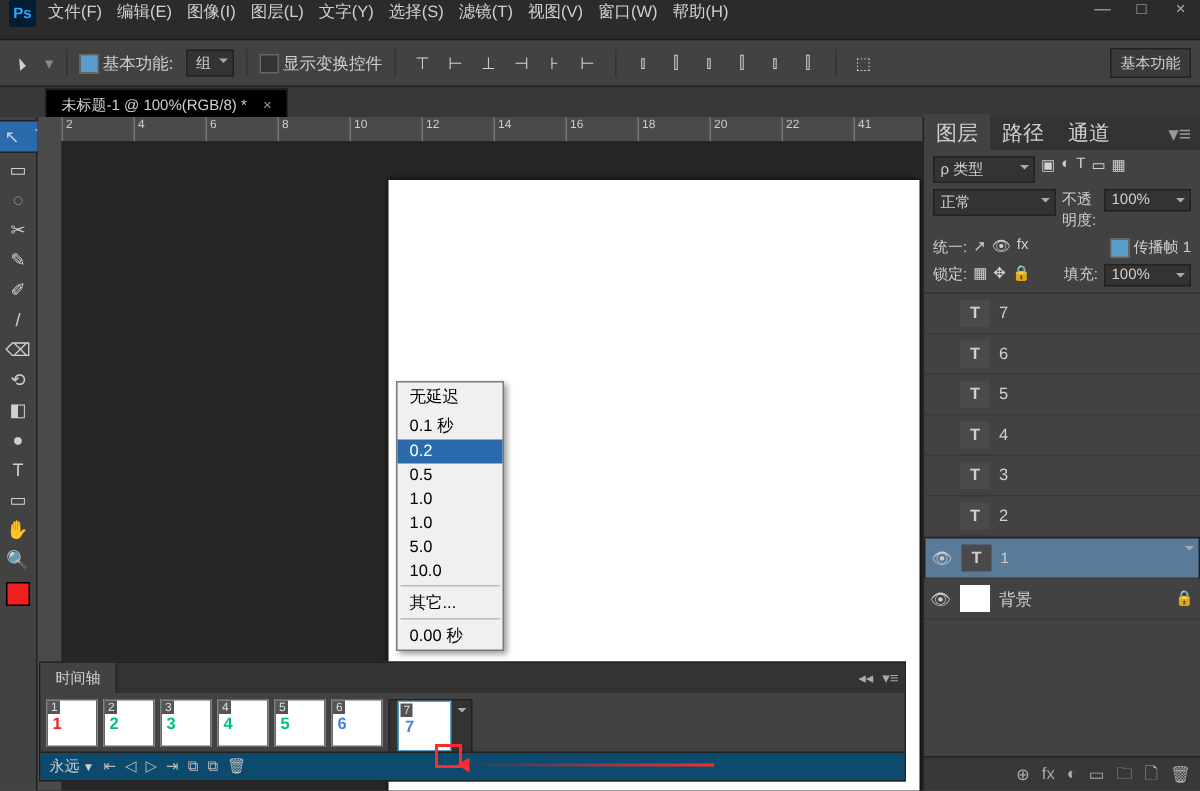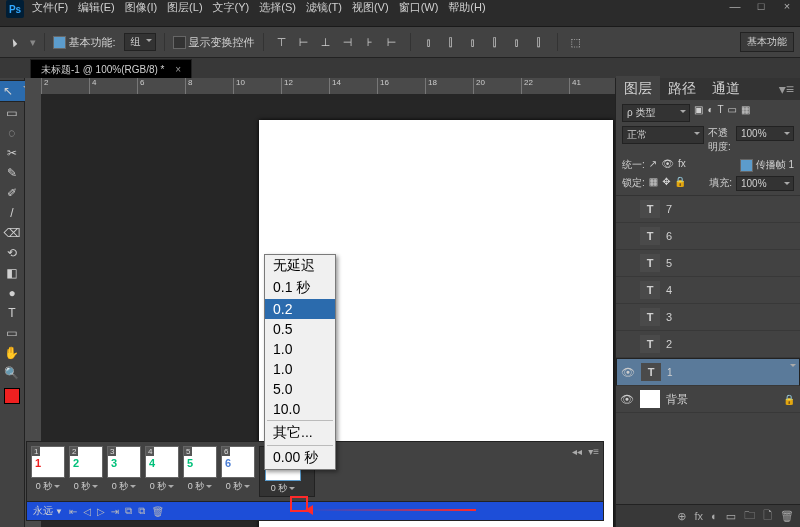--- a/index.html
+++ b/index.html
@@ -36,38 +36,38 @@
 
 .canvasarea{flex:1;position:relative;background:#262626;overflow:hidden}
 .ruler-h{position:absolute;top:0;left:16px;right:0;height:16px;background:#4a4a4a;border-bottom:1px solid #222;font-size:8px;display:flex}
 .ruler-h span{flex:0 0 45px;border-left:1px solid #777;padding-left:2px;color:#ccc}
 .ruler-v{position:absolute;top:16px;left:0;width:16px;bottom:0;background:#4a4a4a;border-right:1px solid #222}
 .rcorner{position:absolute;top:0;left:0;width:16px;height:16px;background:#4a4a4a;border-right:1px solid #222;border-bottom:1px solid #222}
 .canvasbg{position:absolute;top:16px;left:16px;right:0;bottom:0;background:#262626}
 .doc{position:absolute;left:218px;top:26px;width:354px;height:420px;background:#fff;box-shadow:0 0 4px #000}
 .bigone{position:absolute;left:5px;top:155px;font-size:48px;font-weight:900;color:#ef2020;font-family:Arial}
 
-.delaymenu{position:absolute;left:264px;top:254px;width:70px;background:#f0f0f0;border:1px solid #7a7a7a;box-shadow:2px 2px 4px rgba(0,0,0,.4);color:#000;font-size:14px;z-index:50}
+.delaymenu{position:absolute;left:264px;top:254px;width:70px;background:#f0f0f0;border:1px solid #7a7a7a;box-shadow:2px 2px 4px rgba(0,0,0,.4);color:#000;font-size:11px;z-index:50}
 .delaymenu div{padding:2px 8px}
 .delaymenu .hi{background:#2b6bad;color:#fff}
 .delaymenu .sep{height:1px;background:#bbb;padding:0;margin:1px 2px}
 
 .timeline{position:absolute;left:26px;right:196px;bottom:6px;height:78px;background:#424242;border:1px solid #222;z-index:10}
 .timeline .tlabs{height:20px;background:#333;display:flex}
 .timeline .tlabs span{padding:3px 10px;background:#424242;border-right:1px solid #222;font-size:10px}
 .timeline .ctrl{position:absolute;right:4px;top:4px;display:flex;gap:6px;font-size:10px;color:#aaa}
 .frames{display:flex;padding:4px 4px 0 4px;gap:4px}
 .frame{width:34px}
 .frame .thumb{height:30px;background:#fff;border:1px solid #666;position:relative}
 .frame .num{position:absolute;top:0;left:0;background:#555;color:#ddd;font-size:8px;padding:0 2px}
 .frame .mini{position:absolute;font-size:11px;font-weight:900}
 .frame .dur{font-size:9px;text-align:center;margin-top:2px;color:#d0d0d0;display:flex;justify-content:center;align-items:center;gap:2px}
 .frame .dur .dd{width:0;height:0;border:3px solid transparent;border-top-color:#aaa;margin-top:2px}
 .frame.sel .thumb{border-color:#fff;outline:1px solid #5c9ccc}
-.tlbot{position:absolute;left:0;right:0;bottom:0;height:18px;background:#1d4ed8;border-top:1px solid #222;display:flex;align-items:center;gap:6px;padding:0 6px;font-size:10px}
+.tlbot{position:absolute;left:0;right:0;bottom:0;height:18px;background:#0c4a6e;border-top:1px solid #222;display:flex;align-items:center;gap:6px;padding:0 6px;font-size:10px}
 .tlbot .btn{color:#bbb}
 .tlbot .loop{display:flex;align-items:center;gap:2px}
 .arrow{position:absolute;left:306px;bottom:16px;width:170px;height:2px;background:linear-gradient(to right,rgba(255,0,0,0),#ff2a2a);z-index:60}
 .arrow::before{content:"";position:absolute;left:-6px;top:-4px;border:5px solid transparent;border-right:8px solid #ff2a2a}
 .redbox{position:absolute;left:290px;bottom:15px;width:14px;height:12px;border:2px solid #ff2a2a;z-index:61}
 
 .rightcol{width:184px;background:#424242;border-left:1px solid #222;display:flex;flex-direction:column}
 .panelhead{height:22px;background:#333;display:flex;align-items:center}
 .panelhead span{padding:4px 8px;font-size:14px}
 .panelhead span.act{background:#424242}
@@ -295,20 +295,23 @@
     <div>1.0</div>
     <div>5.0</div>
     <div>10.0</div>
     <div class="sep"></div>
     <div>其它...</div>
     <div class="sep"></div>
     <div>0.00 秒</div>
   </div>
 
 <div class="timeline">
+  <div class="tlabs">
+    <span>时间轴</span>
+  </div>
   <div class="ctrl">
     <span>◂◂</span>
     <span>▾≡</span>
   </div>
   <div class="frames" id="frames">
       <div class="frame">
         <div class="thumb">
           <span class="num">1</span>
           <span class="mini" style="color:#ef2020;left:3px;top:10px">1</span>
         </div>

